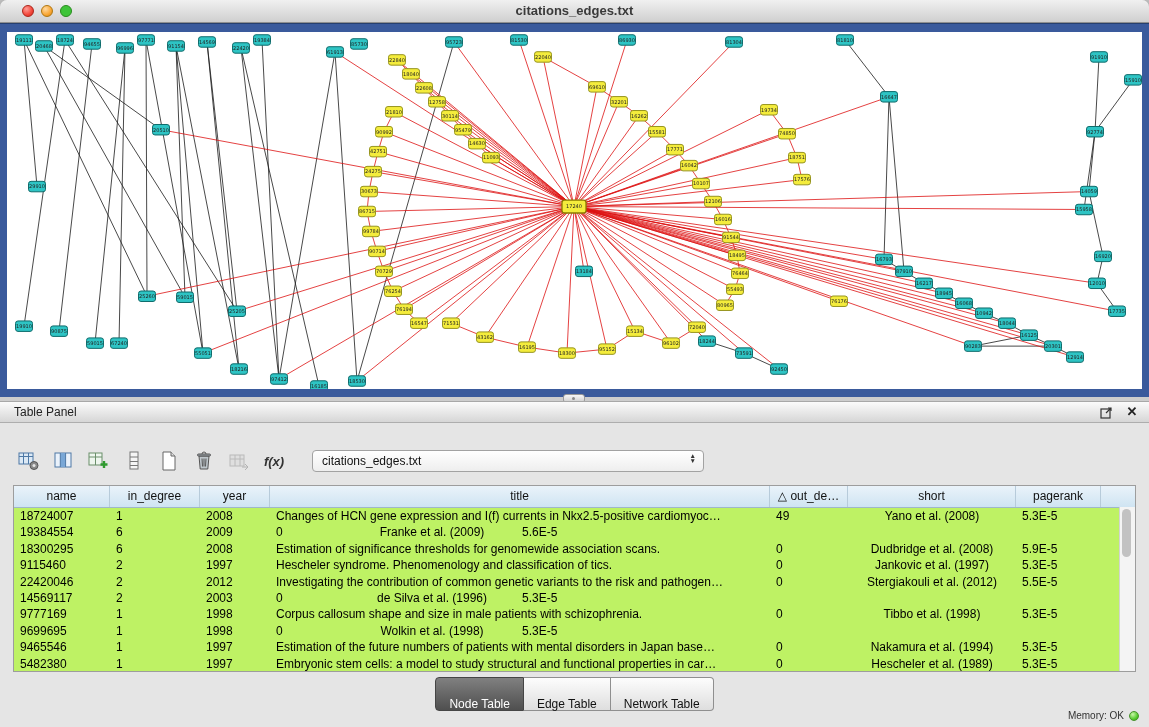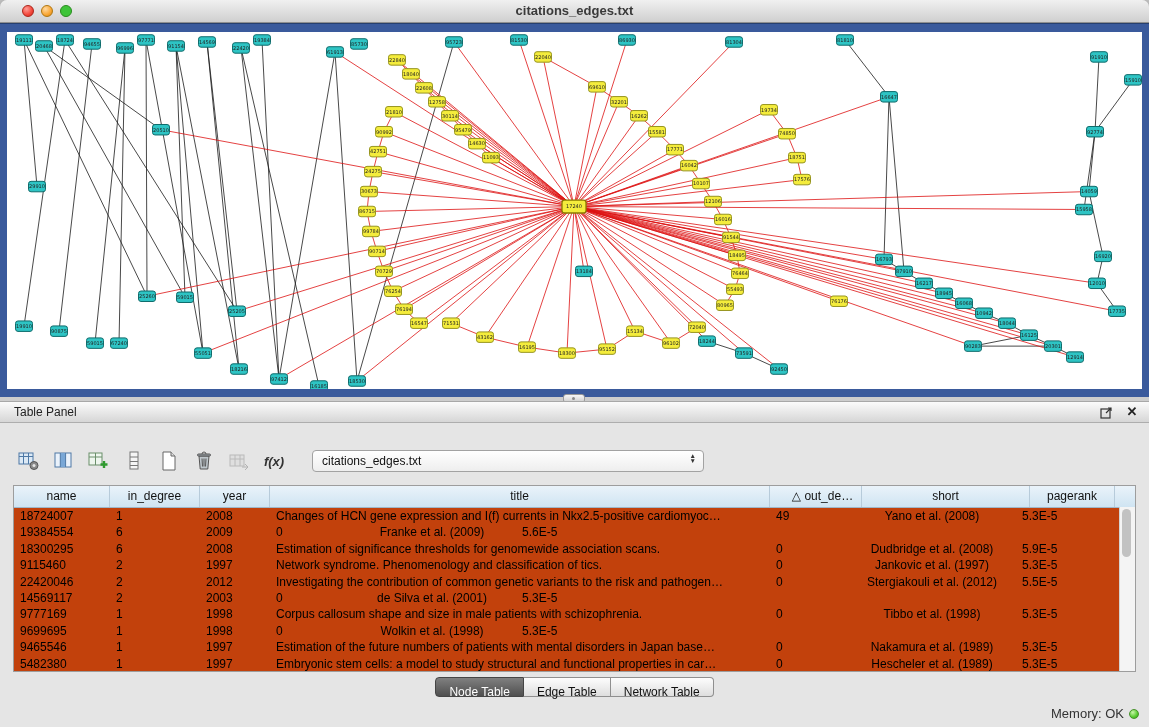--- a/index.html
+++ b/index.html
@@ -46,42 +46,42 @@
   .tool{width:26px;height:26px;display:flex;align-items:center;justify-content:center;}
   .tool.disabled{opacity:.45;}
   .fx{font-size:13px;font-style:italic;color:#333;font-weight:bold;}
 
   .combo{margin-left:16px;width:392px;height:22px;background:linear-gradient(#ffffff,#eeeeee);
          border:1px solid #a2a2a2;border-radius:4px;display:flex;align-items:center;font-size:12px;color:#111;
          padding-left:9px;position:relative;box-sizing:border-box;}
   .combo-arrows{position:absolute;right:7px;top:2px;display:flex;flex-direction:column;align-items:center;}
   .combo-arrows span{font-size:6.5px;line-height:5px;color:#333;}
 
-  .tablebox{position:absolute;top:83px;left:13px;width:1123px;height:187px;background:#c2410c;
+  .tablebox{position:absolute;top:83px;left:13px;width:1123px;height:187px;background:#bef264;
             border:1px solid #9d9d9d;box-sizing:border-box;overflow:hidden;}
   .thead{display:flex;height:21px;background:linear-gradient(#eaf3fa,#cfe4f2);border-bottom:1px solid #9fb7c9;}
   .th{font-size:12px;color:#111;text-align:center;line-height:20px;border-right:1px solid #b7cbda;
       box-sizing:border-box;overflow:hidden;white-space:nowrap;flex:none;}
   .th.fill{flex:1;border-right:none;}
   .tr{display:flex;height:16.4px;}
   .td{font-size:12px;color:#000;line-height:16.4px;padding-left:6px;box-sizing:border-box;
       overflow:hidden;white-space:nowrap;flex:none;}
   .td.center{text-align:center;padding-left:0;}
   .vscroll{position:absolute;right:0;top:21px;bottom:0;width:15px;background:#f4f4f4;border-left:1px solid #d2d2d2;}
   .vthumb{position:absolute;left:2px;top:2px;width:9px;height:48px;background:#c2c2c2;border-radius:5px;}
 
   .tabs{position:absolute;top:275px;left:0;width:100%;display:flex;justify-content:center;}
-  .tab{height:20px;line-height:20px;font-size:12px;padding:4px 13px;background:linear-gradient(#fdfdfd,#dedede);
+  .tab{height:20px;line-height:20px;font-size:12px;padding:16px 13px;background:linear-gradient(#fdfdfd,#dedede);
        border:1px solid #8f8f8f;color:#111;box-sizing:border-box;}
   .tab + .tab{border-left:none;}
   .tab:first-child{border-radius:4px 0 0 4px;}
   .tab:last-child{border-radius:0 4px 4px 0;}
   .tab.active{background:linear-gradient(#808080,#4f4f4f);color:#fff;border-color:#454545;}
 
-  .status{position:absolute;right:10px;bottom:7px;font-size:13px;color:#333;display:flex;align-items:center;gap:5px;}
+  .status{position:absolute;right:10px;bottom:7px;font-size:10px;color:#333;display:flex;align-items:center;gap:5px;}
   .memdot{width:10px;height:10px;border-radius:50%;box-sizing:border-box;border:1px solid #47922a;
           background:radial-gradient(circle at 35% 30%,#c9f5a9,#58cb30 60%,#2f9a12);}
 </style>
 </head>
 <body>
 
 <div class="window">
   <div class="titlebar">
     <div class="lights">
       <div class="light red"></div>
@@ -770,21 +770,21 @@
         </span>
     </div>
   </div>
 
   <div class="tablebox">
     <div class="thead" id="thead-row">
         <div class="th" style="width: 96px;">name</div>
         <div class="th" style="width: 90px;">in_degree</div>
         <div class="th" style="width: 70px;">year</div>
         <div class="th" style="width: 500px;">title</div>
-        <div class="th" style="width: 78px; margin-left: 14px;"><span>△ </span>out_de…</div>
+        <div class="th" style="width: 78px;"><span>△ </span>out_de…</div>
         <div class="th" style="width: 168px;">short</div>
         <div class="th" style="width: 85px;">pagerank</div>
         <div class="th fill"></div>
       </div>
     <div id="tbody">
         <div class="tr">
           <div class="td" style="width: 96px;">18724007</div>
           <div class="td" style="width: 90px;">1</div>
           <div class="td" style="width: 70px;">2008</div>
           <div class="td" style="width: 500px;">Changes of HCN gene expression and I(f) currents in Nkx2.5-positive cardiomyoc…</div>
@@ -806,40 +806,40 @@
           <div class="td" style="width: 70px;">2008</div>
           <div class="td" style="width: 500px;">Estimation of significance thresholds for genomewide association scans.</div>
           <div class="td" style="width: 78px;">0</div>
           <div class="td center" style="width: 168px;">Dudbridge et al. (2008)</div>
           <div class="td" style="width: 85px;">5.9E-5</div>
         </div>
         <div class="tr">
           <div class="td" style="width: 96px;">9115460</div>
           <div class="td" style="width: 90px;">2</div>
           <div class="td" style="width: 70px;">1997</div>
-          <div class="td" style="width: 500px;">Network syndrome. Phenomenology and classification of tics.</div>
+          <div class="td" style="width: 500px;">Hescheler syndrome. Phenomenology and classification of tics.</div>
           <div class="td" style="width: 78px;">0</div>
           <div class="td center" style="width: 168px;">Jankovic et al. (1997)</div>
           <div class="td" style="width: 85px;">5.3E-5</div>
         </div>
         <div class="tr">
           <div class="td" style="width: 96px;">22420046</div>
           <div class="td" style="width: 90px;">2</div>
           <div class="td" style="width: 70px;">2012</div>
           <div class="td" style="width: 500px;">Investigating the contribution of common genetic variants to the risk and pathogen…</div>
           <div class="td" style="width: 78px;">0</div>
           <div class="td center" style="width: 168px;">Stergiakouli et al. (2012)</div>
           <div class="td" style="width: 85px;">5.5E-5</div>
         </div>
         <div class="tr">
           <div class="td" style="width: 96px;">14569117</div>
           <div class="td" style="width: 90px;">2</div>
           <div class="td" style="width: 70px;">2003</div>
           <div class="td" style="width: 78px;">0</div>
-          <div class="td center" style="width: 168px;">de Silva et al. (2001)</div>
+          <div class="td center" style="width: 168px;">de Silva et al. (1996)</div>
           <div class="td" style="width: 85px;">5.3E-5</div>
         </div>
         <div class="tr">
           <div class="td" style="width: 96px;">9777169</div>
           <div class="td" style="width: 90px;">1</div>
           <div class="td" style="width: 70px;">1998</div>
           <div class="td" style="width: 500px;">Corpus callosum shape and size in male patients with schizophrenia.</div>
           <div class="td" style="width: 78px;">0</div>
           <div class="td center" style="width: 168px;">Tibbo et al. (1998)</div>
           <div class="td" style="width: 85px;">5.3E-5</div>
@@ -851,21 +851,21 @@
           <div class="td" style="width: 78px;">0</div>
           <div class="td center" style="width: 168px;">Wolkin et al. (1998)</div>
           <div class="td" style="width: 85px;">5.3E-5</div>
         </div>
         <div class="tr">
           <div class="td" style="width: 96px;">9465546</div>
           <div class="td" style="width: 90px;">1</div>
           <div class="td" style="width: 70px;">1997</div>
           <div class="td" style="width: 500px;">Estimation of the future numbers of patients with mental disorders in Japan base…</div>
           <div class="td" style="width: 78px;">0</div>
-          <div class="td center" style="width: 168px;">Nakamura et al. (1989)</div>
+          <div class="td center" style="width: 168px;">Nakamura et al. (1994)</div>
           <div class="td" style="width: 85px;">5.3E-5</div>
         </div>
         <div class="tr">
           <div class="td" style="width: 96px;">5482380</div>
           <div class="td" style="width: 90px;">1</div>
           <div class="td" style="width: 70px;">1997</div>
           <div class="td" style="width: 500px;">Embryonic stem cells: a model to study structural and functional properties in car…</div>
           <div class="td" style="width: 78px;">0</div>
           <div class="td center" style="width: 168px;">Hescheler et al. (1989)</div>
           <div class="td" style="width: 85px;">5.3E-5</div>

